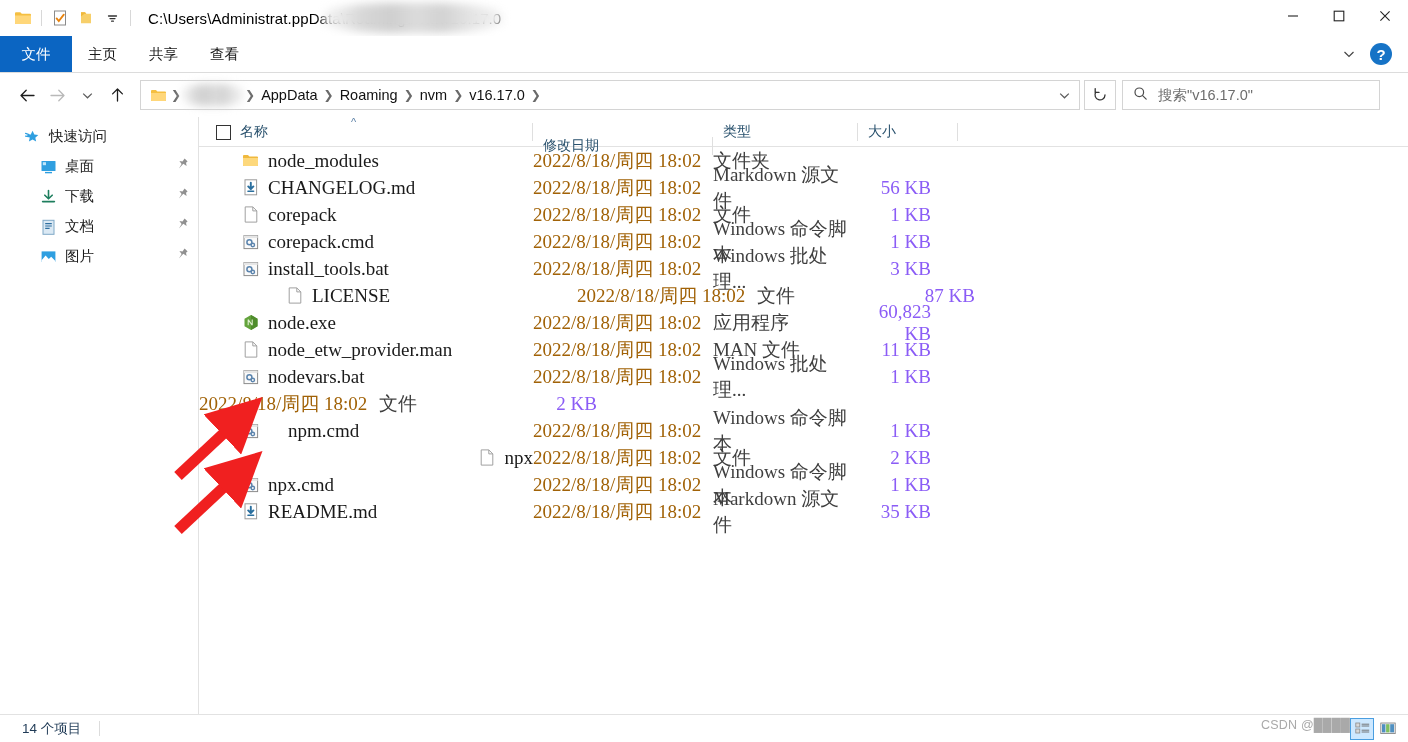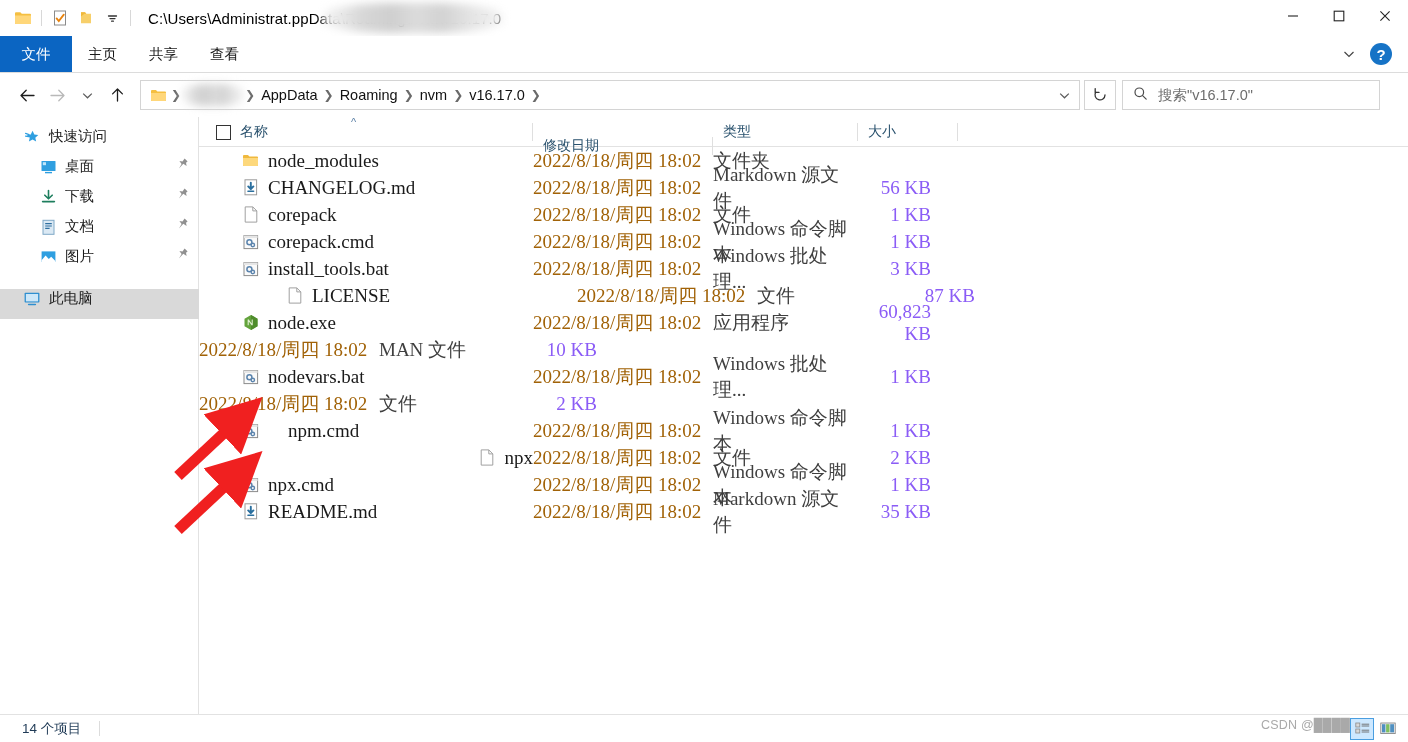--- a/index.html
+++ b/index.html
@@ -364,30 +364,20 @@
         <span>图片</span>
         <span class="pin">
           <svg width="13" height="13" viewBox="0 0 13 13">
               <path d="M8.6 1.4l3 3-1.6 1.3.6 3.2-3.3-2.2L3 11.6l2.6-4.5L3.4 4l3.1.6z" fill="#6b6b6b"></path>
             </svg>
         </span>
       </div>
 
       <div class="side-gap"></div>
 
-      <div class="side-item selected" style="padding-left:22px;">
-        <span class="side-ico">
-          <svg width="18" height="16" viewBox="0 0 18 16">
-            <rect x="1.6" y="1.8" width="14.8" height="9.8" rx="0.8" fill="#2f8fd0"></rect>
-            <rect x="2.9" y="3" width="12.2" height="7.4" fill="#cde7f8"></rect>
-            <path d="M5.6 13.6h6.8" stroke="#2f8fd0" stroke-width="1.5" stroke-linecap="round"></path>
-          </svg>
-        </span>
-        <span>此电脑</span>
-      </div>
 
       <div class="side-gap"></div>
 
     </div>
 
     <div class="filepane">
       <div class="colhdr">
         <div class="colhdr-line"></div>
 
         <div class="col" style="width:334px; padding-left:0;">
@@ -512,23 +502,32 @@
                   <path d="M5.2 5.6v5.6M5.2 5.6l4 5.6M9.2 5.6v5.6" stroke="#dff0d0" stroke-width="1.1" fill="none"></path>
                 </svg>
               </span>
               <span>node.exe</span>
             </div>
             <div class="cell-date" style="width: 180px;">2022/8/18/周四 18:02</div>
             <div class="cell-type" style="width: 145px;">应用程序</div>
             <div class="cell-size" style="width: 100px;">60,823 KB</div>
           </div>
           <div class="row">
+            <div class="cell-name" style="width: 334px;">
+              <span class="fico">
+                <svg width="14" height="17" viewBox="0 0 14 17">
+                  <path d="M1.2 0.9h7.6l4 4v11.2H1.2z" fill="#fff" stroke="#a0a0a0" stroke-width="1"></path>
+                  <path d="M8.8 0.9v4h4" fill="none" stroke="#a0a0a0" stroke-width="1"></path>
+                </svg>
+              </span>
+              <span>node_etw_provider.man</span>
+            </div>
             <div class="cell-date" style="width: 180px;">2022/8/18/周四 18:02</div>
             <div class="cell-type" style="width: 145px;">MAN 文件</div>
-            <div class="cell-size" style="width: 100px;">10 KB</div>
+            <div class="cell-size" style="width: 100px;">11 KB</div>
           </div>
           <div class="row">
             <div class="cell-name" style="width: 334px;">
               <span class="fico">
                 <svg width="16" height="16" viewBox="0 0 16 16">
                   <rect x="1" y="1.6" width="13.6" height="13" fill="#fafafa" stroke="#8b8b8b" stroke-width="1"></rect>
                   <rect x="1" y="1.6" width="13.6" height="2.4" fill="#e6e6e6"></rect>
                   <circle cx="6.4" cy="8.2" r="2.5" fill="none" stroke="#5b84ad" stroke-width="1.5"></circle>
                   <circle cx="9.8" cy="11" r="1.7" fill="none" stroke="#5b84ad" stroke-width="1.4"></circle>
                 </svg>

